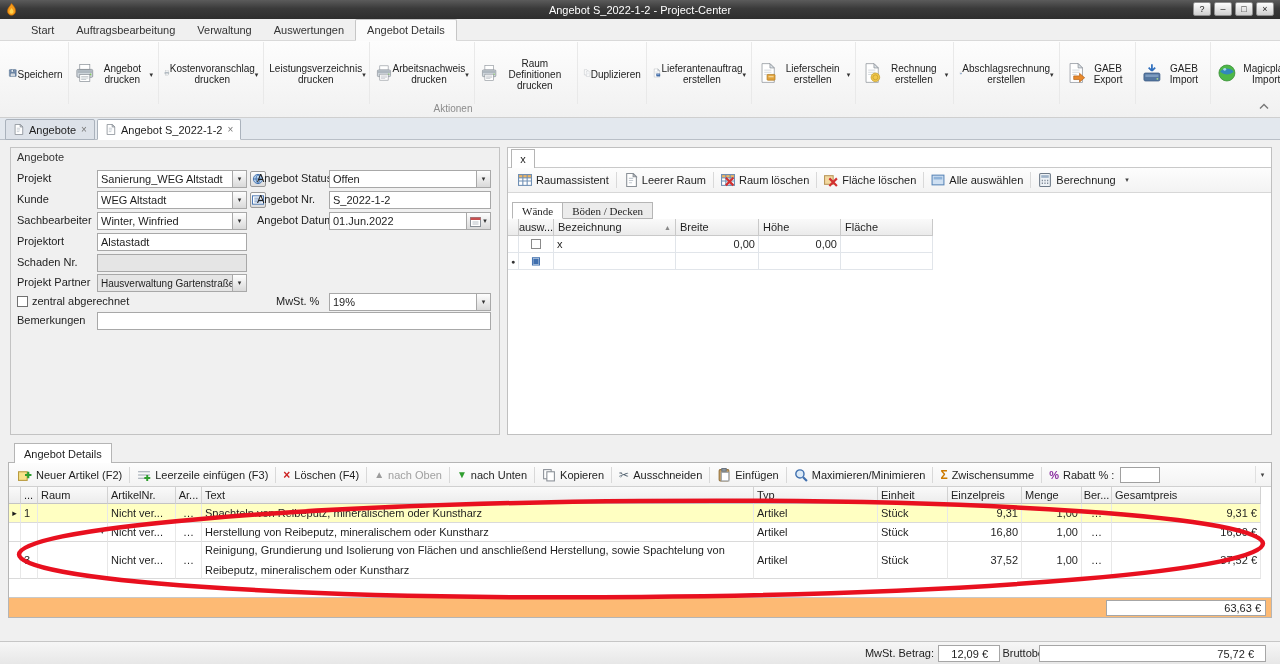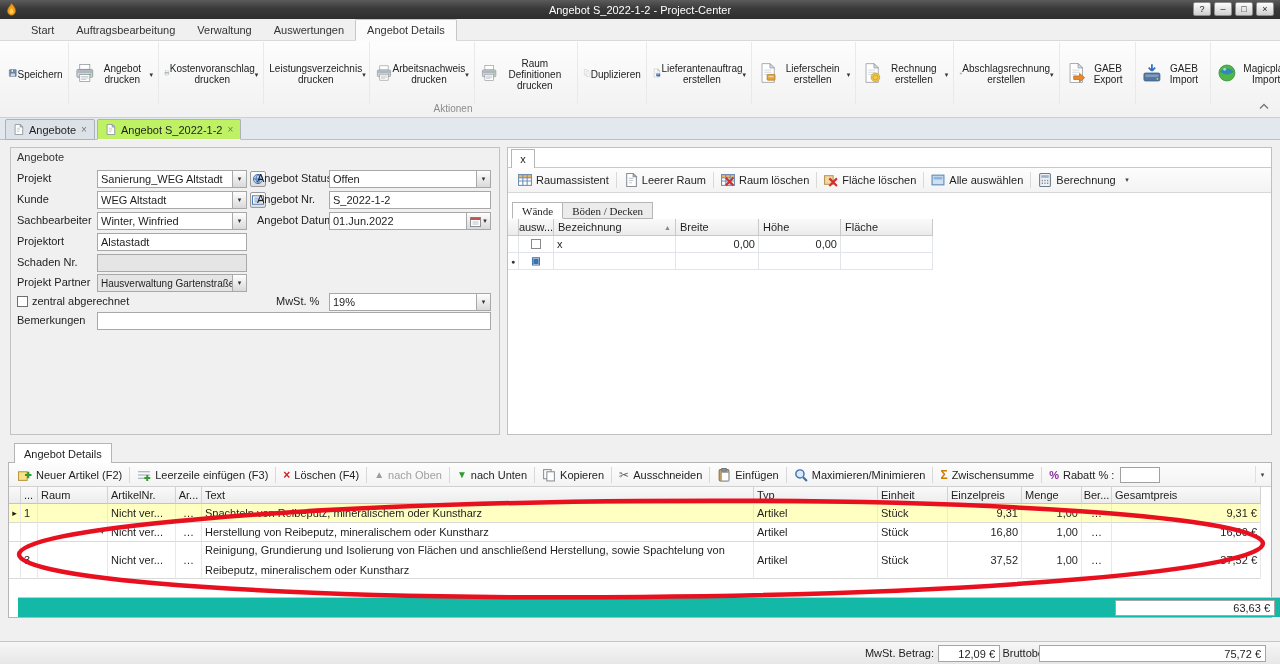--- a/index.html
+++ b/index.html
@@ -38,21 +38,21 @@
   .rlabel { font-size:10px; line-height:11px; text-align:center; color:#222; max-width:96px; }
   .dd-arrow { font-size:7px; line-height:7px; color:#333; }
   .group-caption { position:absolute; bottom:3px; left:3px; width:900px; text-align:center; font-size:10px; color:#8c8c8c; }
   .ribbon-collapse { position:absolute; right:10px; bottom:6px; }
 
   
   .doc-tabs { position:absolute; top:118px; left:0; width:1280px; height:22px; background:#e3e8ee;
     border-bottom:1px solid #b9bfc7; display:flex; align-items:flex-end; padding-left:5px; gap:2px; }
   .dtab { display:flex; align-items:center; gap:5px; padding:0 7px; border:1px solid #aab2bc;
     background:#dde2e9; height:21px; border-radius:2px 2px 0 0; margin-bottom:-1px; }
-  .dtab.active { background:#bef264; border-bottom-color:#ffffff; }
+  .dtab.active { background:#ffffff; border-bottom-color:#ffffff; }
   .dtab .close { color:#777; font-size:10px; }
 
   
   .form-box { position:absolute; left:10px; top:147px; width:490px; height:288px;
     border:1px solid #c3c3c3; background:#f0f0f0; }
   .box-title { position:absolute; left:6px; top:3px; color:#333; }
   .flabel { position:absolute; height:17px; line-height:17px; color:#222; white-space:nowrap; }
   .fctl { position:absolute; height:18px; border:1px solid #a8a8a8; background:#fff; display:flex; align-items:center; }
   .fctl .val { flex:1; padding:0 3px; overflow:hidden; white-space:nowrap; }
   .ddb { width:14px; align-self:stretch; border-left:1px solid #a8a8a8;
@@ -120,40 +120,40 @@
   .dcell { border-right:1px solid #e8e8e8; border-bottom:1px solid #dadada; padding:0 3px; display:flex;
     align-items:center; overflow:hidden; white-space:nowrap; }
   .drow.hl .dcell { background:#ffffc2; }
   .dc-ind{width:12px;justify-content:center;padding:0} .dc-num{width:17px} .dc-raum{width:70px;justify-content:flex-end}
   .dc-art{width:68px} .dc-ar{width:26px;justify-content:center} .dc-text{width:552px}
   .dc-typ{width:124px} .dc-einh{width:70px} .dc-ep{width:74px;justify-content:flex-end}
   .dc-mg{width:60px;justify-content:flex-end} .dc-ber{width:30px;justify-content:center} .dc-gp{width:149px;justify-content:flex-end}
   .dcell.wrap { white-space:normal; line-height:20px; align-items:center; }
   .focus-arrow { font-size:9px; line-height:9px; color:#1a1a1a; }
   .cell-dd { font-size:7px; color:#444; }
-  .dfooter { position:absolute; bottom:0; left:9px; width:100%; height:20px; border-top:1px solid #c9c9c9; background:#14b8a6; }
+  .dfooter { position:absolute; bottom:0; left:0; width:100%; height:20px; border-top:1px solid #c9c9c9; background:#fdba74; }
   .sum-box { position:absolute; right:5px; top:2px; width:160px; height:16px; border:1px solid #a6a6a6;
     background:#fff; display:flex; align-items:center; justify-content:flex-end; padding:0 4px; }
 
   
   .g { font-weight:bold; line-height:12px; }
   .g-red { color:#cc2222; font-size:12px; }
   .g-up { color:#9c9c9c; font-size:10px; }
   .g-down { color:#2f9e2f; font-size:10px; }
   .g-cut { color:#50606e; font-size:12px; font-weight:normal; }
   .g-sigma { color:#cc7a00; font-size:12px; }
   .g-pct { color:#8b2fa0; font-size:11px; }
   .g-new { color:#3f6fae; font-size:10px; }
 
   
   .statusbar { position:absolute; left:0; top:641px; width:1280px; height:23px;
     background:linear-gradient(#f6f6f6,#e7e7e7); border-top:1px solid #c6c6c6; }
   .sb-label { position:absolute; top:5px; color:#222; }
   .sb-box { position:absolute; top:3px; height:17px; border:1px solid #a6a6a6; background:#fff;
-    display:flex; align-items:center; justify-content:flex-end; padding:0 4px; }
+    display:flex; align-items:center; justify-content:flex-end; padding:0 11px; }
   .sb-mwst-label { right:346px; } .sb-mwst-box { right:280px; width:62px; }
   .sb-brutto-label { right:214px; } .sb-brutto-box { right:14px; width:227px; }
 
   
   .annotation { position:absolute; left:0; top:0; z-index:60; pointer-events:none; }
 </style>
 </head>
 <body>
 
 <svg width="0" height="0" style="position:absolute">

